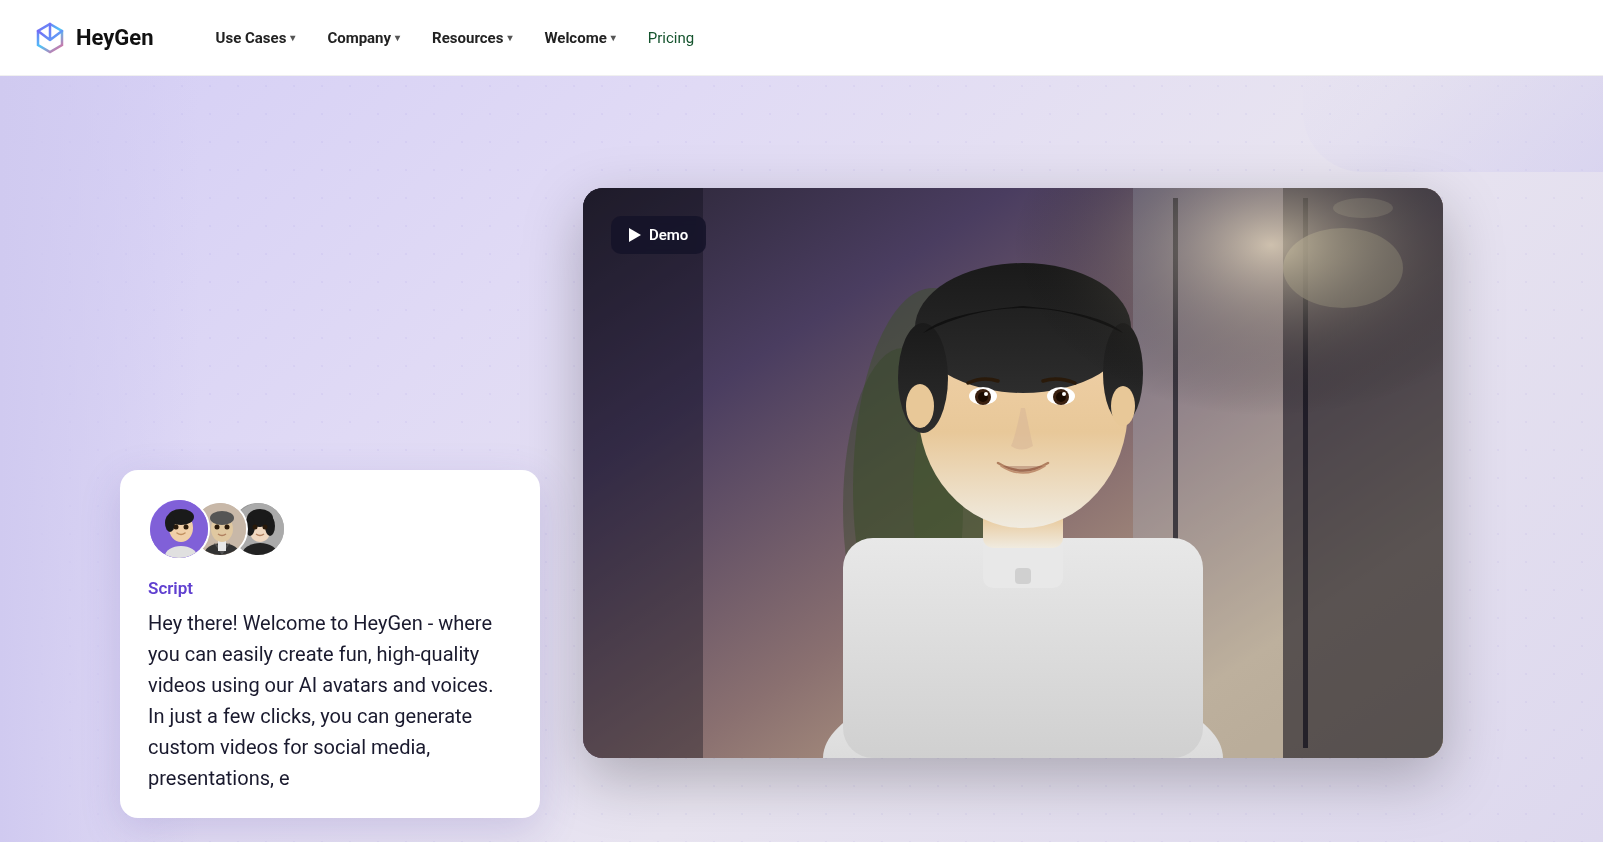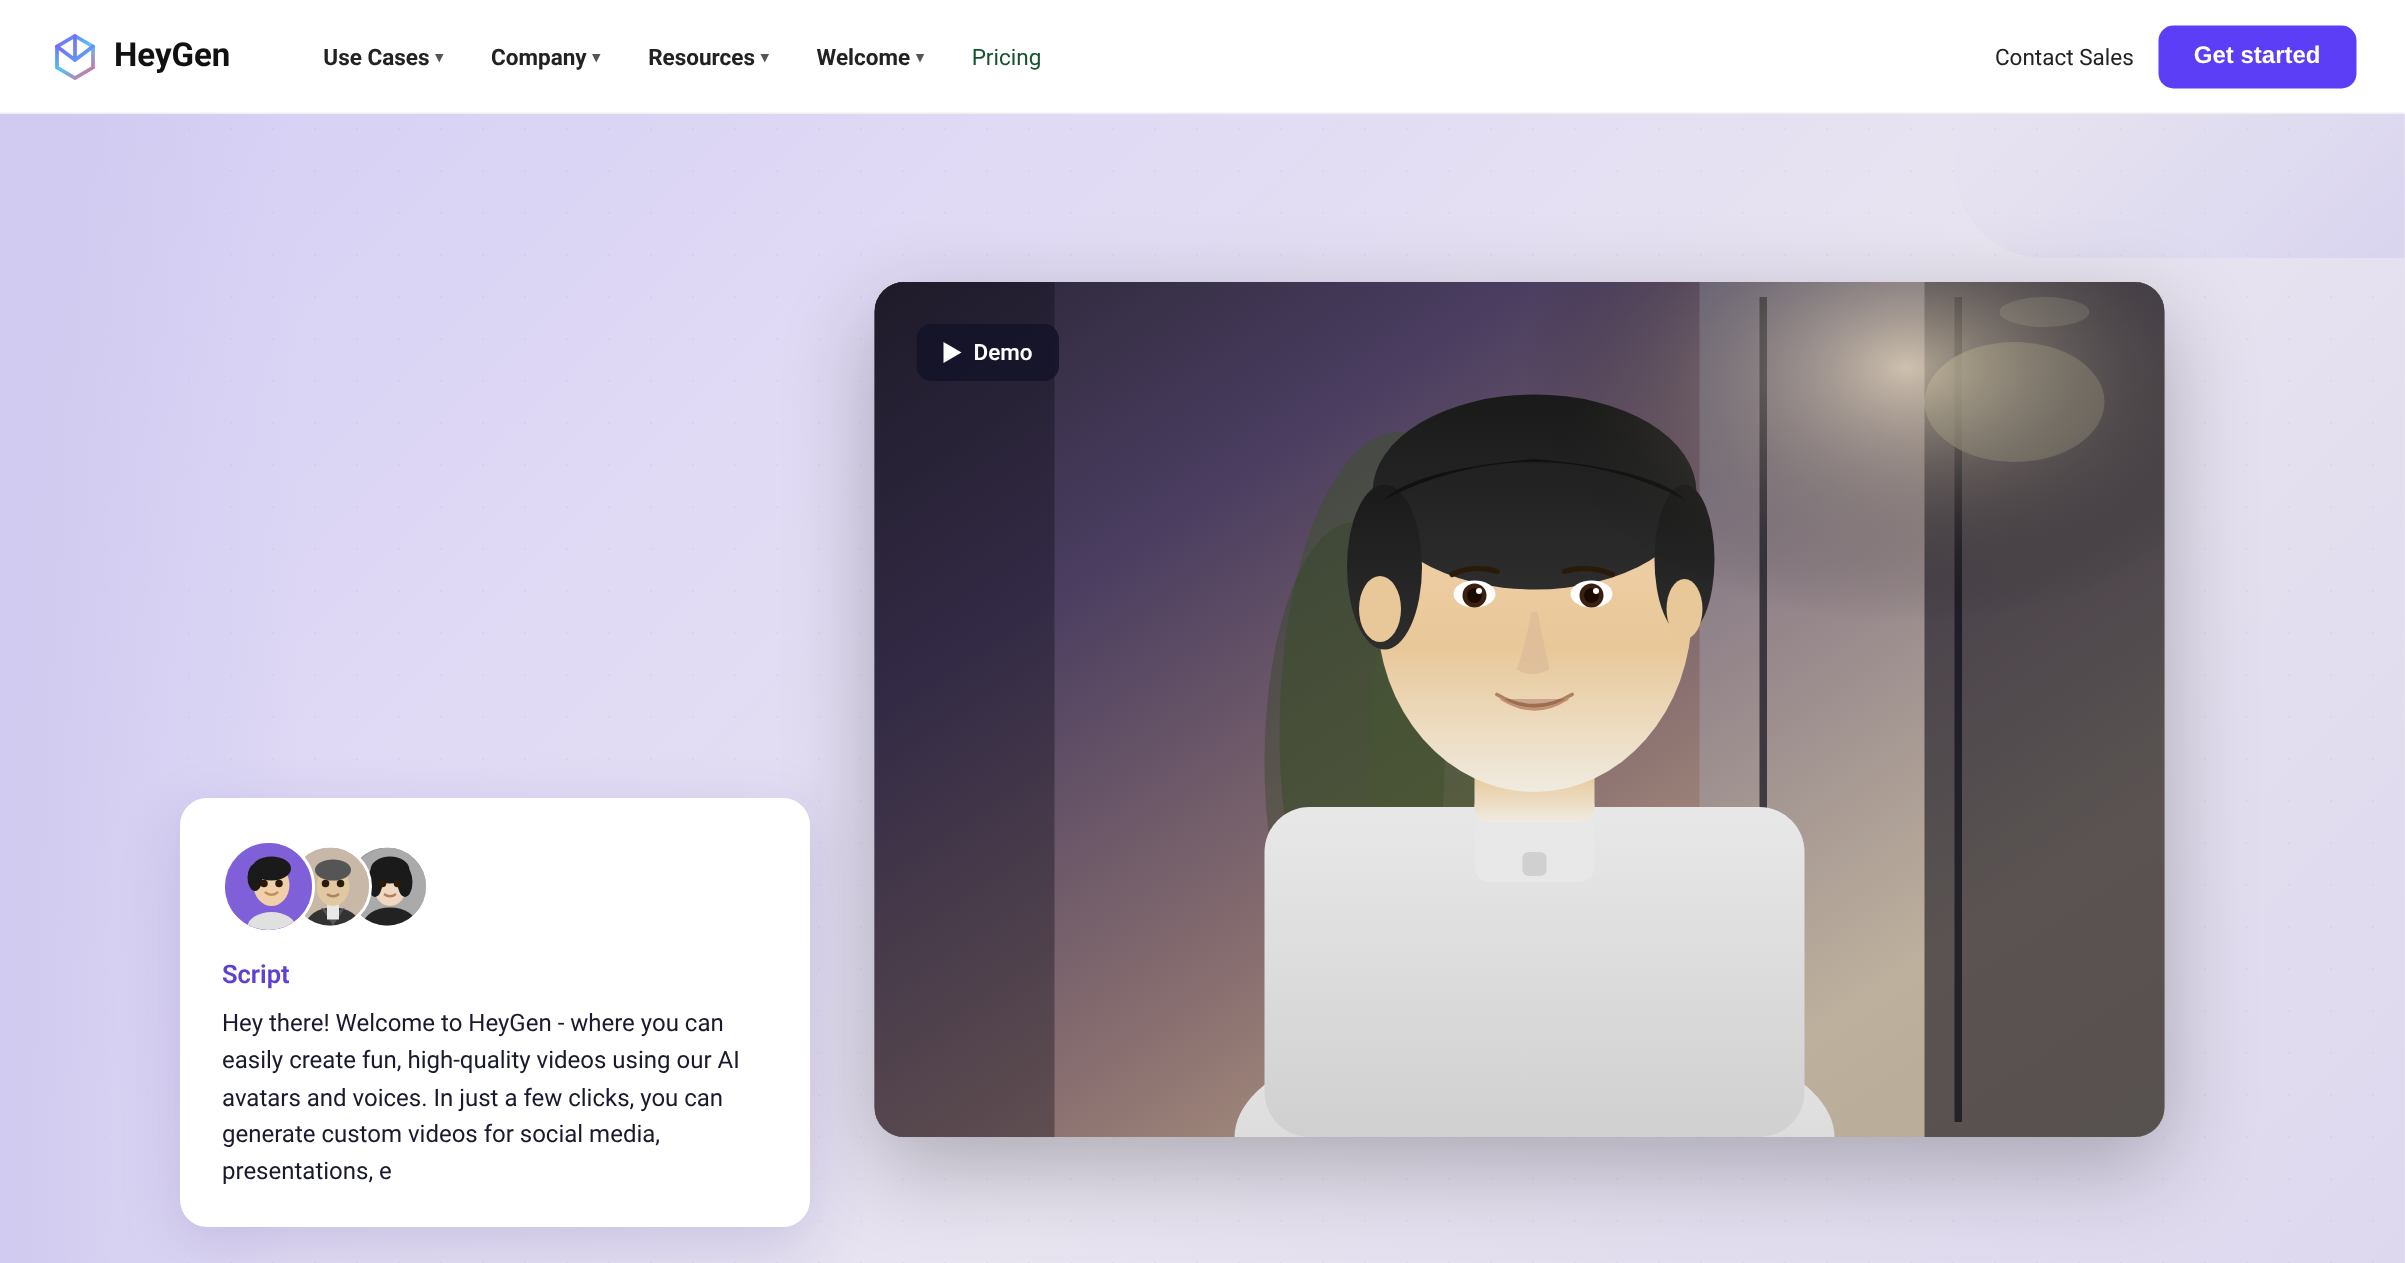--- a/index.html
+++ b/index.html
@@ -231,21 +231,21 @@
     }
 
     .script-label {
       color: #6040d0;
       font-size: 17px;
       font-weight: 600;
       margin-bottom: 10px;
     }
 
     .script-text {
-      font-size: 16px;
+      font-size: 20px;
       color: #1a1a2e;
       line-height: 1.55;
       font-weight: 400;
     }
 
     
     .hero-left-gradient {
       position: absolute;
       left: 0;
       top: 0;
@@ -306,24 +306,20 @@
     </div>
     <div class="nav-item">
       <span>Welcome</span>
       <span class="nav-chevron">▾</span>
     </div>
     <div class="nav-pricing">
       <span>Pricing</span>
     </div>
   </div>
 
-  <div class="nav-right">
-    <span class="contact-sales">Contact Sales</span>
-    <button class="get-started-btn">Get started</button>
-  </div>
 </nav>
 
 <section class="hero">
   <div class="hero-left-gradient"></div>
   <div class="top-right-element"></div>
 
   <div class="hero-content">
 
     <div class="video-card">
       <div class="video-placeholder">

